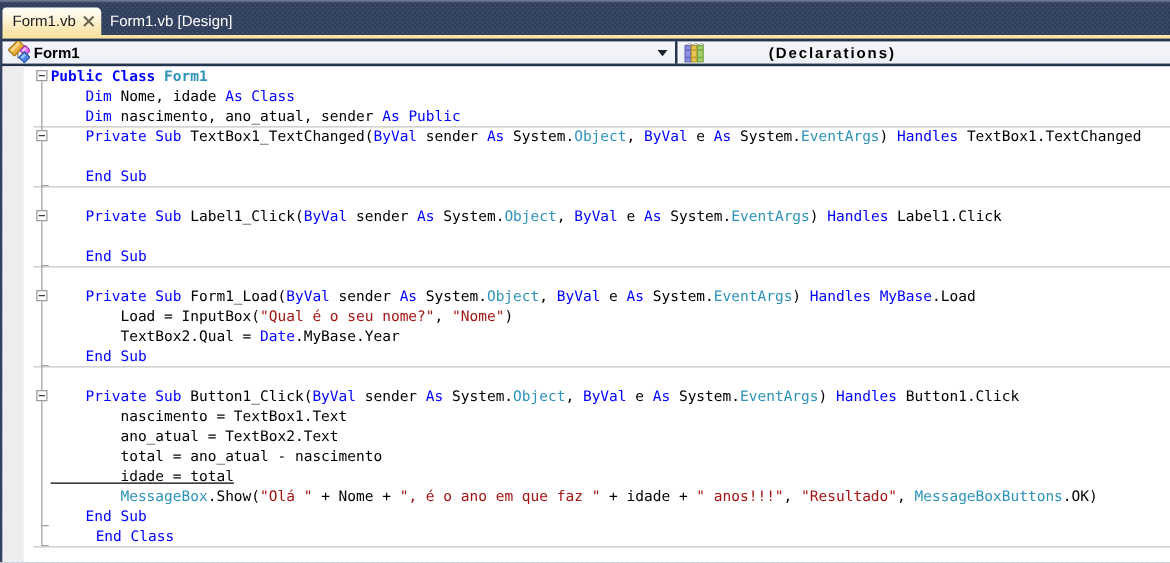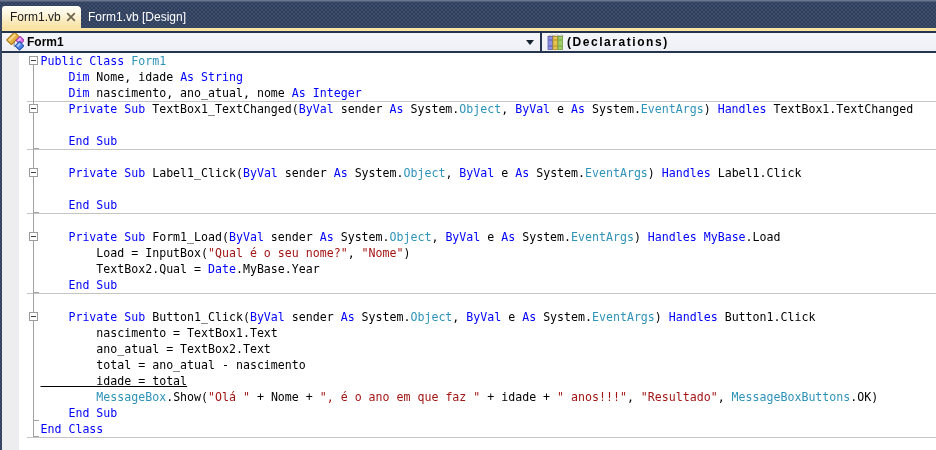--- a/index.html
+++ b/index.html
@@ -43,21 +43,21 @@
 
   
   #navbar {
     position:absolute; left:2px; top:31px; width:934px; height:22px;
     border-top:2px solid #26354F; border-bottom:2px solid #26354F;
     background:linear-gradient(#F5F6FA, #EEF0F5);
     display:flex; align-items:stretch;
   }
   .combo { position:relative; display:flex; align-items:center; }
   #combo-class { width:538px; }
-  #combo-member { flex:1 1 auto; }
+  #combo-member { flex:1 1 auto;gap:48px; }
   #combo-separator { width:2px; background:#26354F; }
   .combo-icon { width:18px; height:18px; margin-left:4px; flex:0 0 auto; }
   .combo-label { margin-left:3px; font-size:12px; font-weight:bold; color:#000000; white-space:nowrap; }
   #combo-member .combo-label { letter-spacing:1.55px; }
   #combo-arrow {
     position:absolute; right:6px; top:7px;
     width:0; height:0;
     border-left:4.5px solid transparent; border-right:4.5px solid transparent;
     border-top:5px solid #17222F;
   }
@@ -162,39 +162,39 @@
         <div class="proc-divider" style="top: 160px;"></div>
         <div class="outline-box" style="top: 179px;"></div>
         <div class="outline-tick" style="top: 239px;"></div>
         <div class="proc-divider" style="top: 240px;"></div>
         <div class="outline-box" style="top: 259px;"></div>
         <div class="outline-tick" style="top: 367px;"></div>
         <div class="outline-tick" style="top: 383px;"></div>
         <div class="proc-divider" style="top: 384px;"></div>
       </div>
     <div id="code-layer">
-        <div class="code-line" style="top: 0px;"><span class="tk-k">Public Class </span><span class="tk-t">Form1</span></div>
-        <div class="code-line" style="top: 16px;"><span class="tk-p">    </span><span class="tk-k">Dim</span><span class="tk-p"> Nome, idade </span><span class="tk-k">As</span><span class="tk-p"> </span><span class="tk-k">String</span></div>
-        <div class="code-line" style="top: 32px;"><span class="tk-p">    </span><span class="tk-k">Dim</span><span class="tk-p"> nascimento, ano_atual, nome </span><span class="tk-k">As</span><span class="tk-p"> </span><span class="tk-k">Integer</span></div>
+        <div class="code-line" style="top: 0px; font-weight: bold;"><span class="tk-k">Public Class </span><span class="tk-t">Form1</span></div>
+        <div class="code-line" style="top: 16px;"><span class="tk-p">    </span><span class="tk-k">Dim</span><span class="tk-p"> Nome, idade </span><span class="tk-k">As</span><span class="tk-p"> </span><span class="tk-k">Class</span></div>
+        <div class="code-line" style="top: 32px;"><span class="tk-p">    </span><span class="tk-k">Dim</span><span class="tk-p"> nascimento, ano_atual, sender </span><span class="tk-k">As</span><span class="tk-p"> </span><span class="tk-k">Public</span></div>
         <div class="code-line" style="top: 48px;"><span class="tk-p">    </span><span class="tk-k">Private Sub</span><span class="tk-p"> TextBox1_TextChanged(</span><span class="tk-k">ByVal</span><span class="tk-p"> sender </span><span class="tk-k">As</span><span class="tk-p"> System.</span><span class="tk-t">Object</span><span class="tk-p">, </span><span class="tk-k">ByVal</span><span class="tk-p"> e </span><span class="tk-k">As</span><span class="tk-p"> System.</span><span class="tk-t">EventArgs</span><span class="tk-p">) </span><span class="tk-k">Handles</span><span class="tk-p"> TextBox1.TextChanged</span></div>
         <div class="code-line" style="top: 64px;"></div>
         <div class="code-line" style="top: 80px;"><span class="tk-p">    </span><span class="tk-k">End Sub</span></div>
         <div class="code-line" style="top: 96px;"></div>
         <div class="code-line" style="top: 112px;"><span class="tk-p">    </span><span class="tk-k">Private Sub</span><span class="tk-p"> Label1_Click(</span><span class="tk-k">ByVal</span><span class="tk-p"> sender </span><span class="tk-k">As</span><span class="tk-p"> System.</span><span class="tk-t">Object</span><span class="tk-p">, </span><span class="tk-k">ByVal</span><span class="tk-p"> e </span><span class="tk-k">As</span><span class="tk-p"> System.</span><span class="tk-t">EventArgs</span><span class="tk-p">) </span><span class="tk-k">Handles</span><span class="tk-p"> Label1.Click</span></div>
         <div class="code-line" style="top: 128px;"></div>
         <div class="code-line" style="top: 144px;"><span class="tk-p">    </span><span class="tk-k">End Sub</span></div>
         <div class="code-line" style="top: 160px;"></div>
         <div class="code-line" style="top: 176px;"><span class="tk-p">    </span><span class="tk-k">Private Sub</span><span class="tk-p"> Form1_Load(</span><span class="tk-k">ByVal</span><span class="tk-p"> sender </span><span class="tk-k">As</span><span class="tk-p"> System.</span><span class="tk-t">Object</span><span class="tk-p">, </span><span class="tk-k">ByVal</span><span class="tk-p"> e </span><span class="tk-k">As</span><span class="tk-p"> System.</span><span class="tk-t">EventArgs</span><span class="tk-p">) </span><span class="tk-k">Handles</span><span class="tk-p"> </span><span class="tk-k">MyBase</span><span class="tk-p">.Load</span></div>
         <div class="code-line" style="top: 192px;"><span class="tk-p">        Load = InputBox(</span><span class="tk-s">"Qual é o seu nome?"</span><span class="tk-p">, </span><span class="tk-s">"Nome"</span><span class="tk-p">)</span></div>
         <div class="code-line" style="top: 208px;"><span class="tk-p">        TextBox2.Qual = </span><span class="tk-k">Date</span><span class="tk-p">.MyBase.Year</span></div>
         <div class="code-line" style="top: 224px;"><span class="tk-p">    </span><span class="tk-k">End Sub</span></div>
         <div class="code-line" style="top: 240px;"></div>
         <div class="code-line" style="top: 256px;"><span class="tk-p">    </span><span class="tk-k">Private Sub</span><span class="tk-p"> Button1_Click(</span><span class="tk-k">ByVal</span><span class="tk-p"> sender </span><span class="tk-k">As</span><span class="tk-p"> System.</span><span class="tk-t">Object</span><span class="tk-p">, </span><span class="tk-k">ByVal</span><span class="tk-p"> e </span><span class="tk-k">As</span><span class="tk-p"> System.</span><span class="tk-t">EventArgs</span><span class="tk-p">) </span><span class="tk-k">Handles</span><span class="tk-p"> Button1.Click</span></div>
         <div class="code-line" style="top: 272px;"><span class="tk-p">        nascimento = TextBox1.Text</span></div>
         <div class="code-line" style="top: 288px;"><span class="tk-p">        ano_atual = TextBox2.Text</span></div>
         <div class="code-line" style="top: 304px;"><span class="tk-p">        total = ano_atual - nascimento</span></div>
         <div class="code-line" style="top: 320px; text-decoration: underline;"><span class="tk-p">        idade = total</span></div>
         <div class="code-line" style="top: 336px;"><span class="tk-p">        </span><span class="tk-t">MessageBox</span><span class="tk-p">.Show(</span><span class="tk-s">"Olá "</span><span class="tk-p"> + Nome + </span><span class="tk-s">", é o ano em que faz "</span><span class="tk-p"> + idade + </span><span class="tk-s">" anos!!!"</span><span class="tk-p">, </span><span class="tk-s">"Resultado"</span><span class="tk-p">, </span><span class="tk-t">MessageBoxButtons</span><span class="tk-p">.OK)</span></div>
         <div class="code-line" style="top: 352px;"><span class="tk-p">    </span><span class="tk-k">End Sub</span></div>
-        <div class="code-line" style="top: 368px;"><span class="tk-k">End Class</span></div>
+        <div class="code-line" style="top: 368px; margin-left: 36px;"><span class="tk-k">End Class</span></div>
       </div>
   </div>
 </div>
 
 </body></html>

